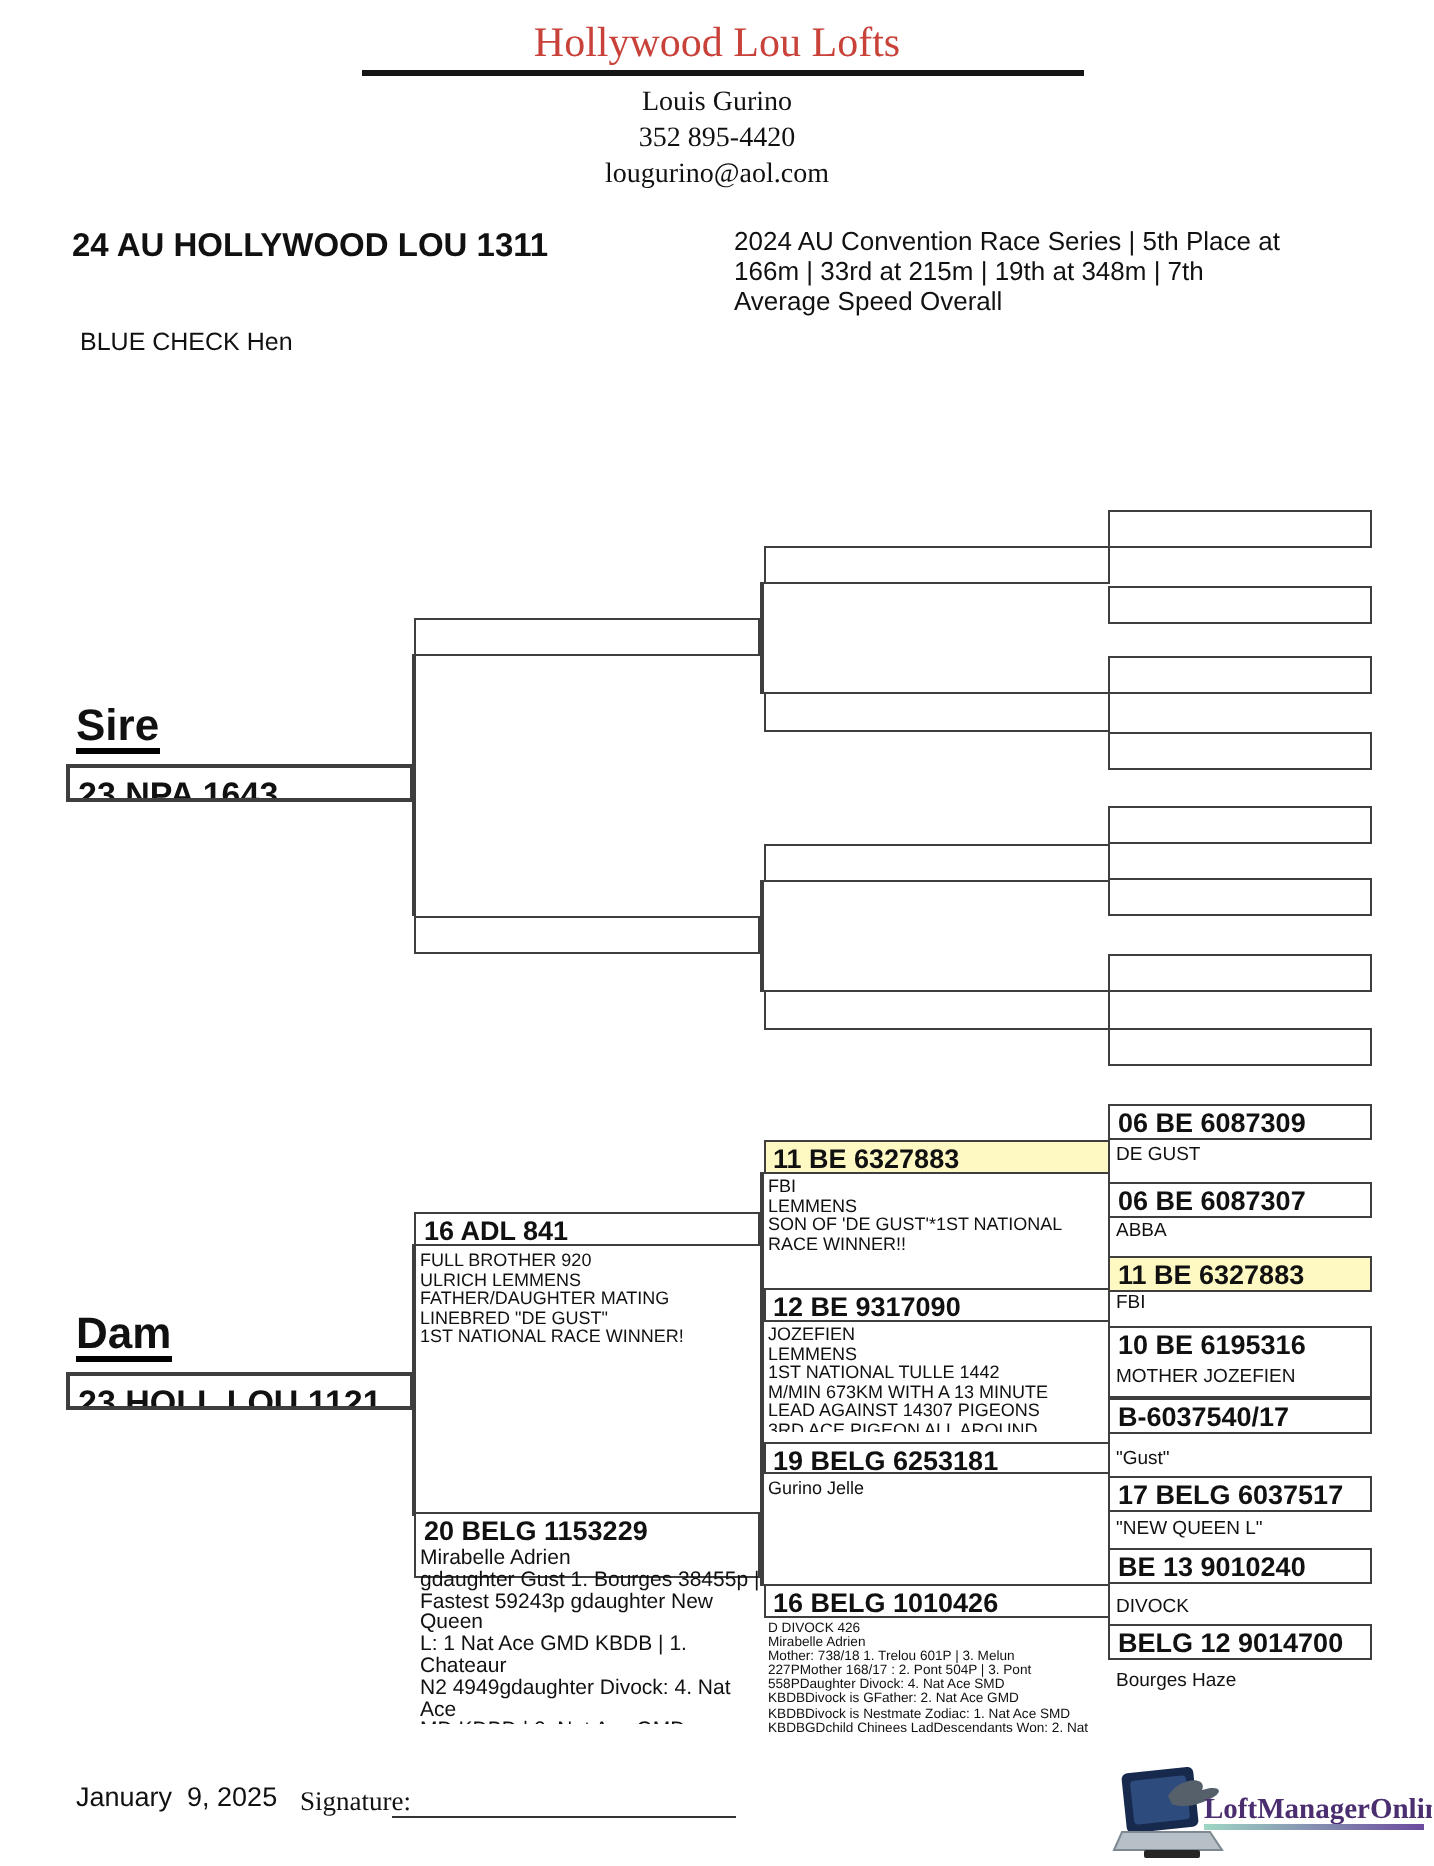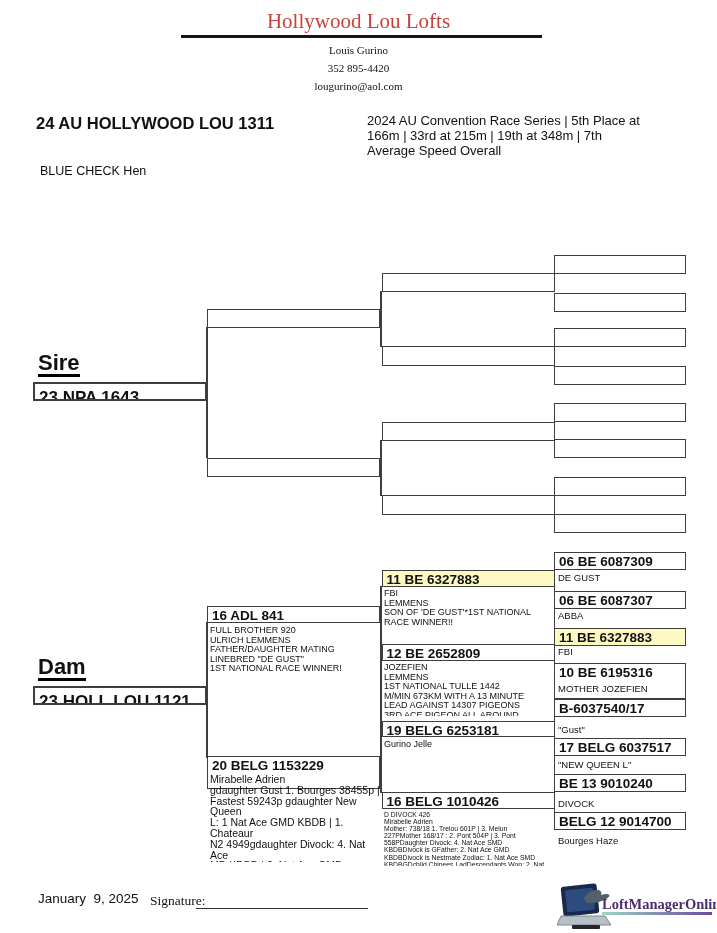--- a/index.html
+++ b/index.html
@@ -3,21 +3,21 @@
 <meta charset="utf-8">
 <style>
   html,body{margin:0;padding:0;background:#fff;}
   .page{position:relative;width:717px;height:933px;background:#ffffff;overflow:hidden;
         font-family:"Liberation Sans",sans-serif;color:#111;}
   .abs{position:absolute;}
   
   .loft-name{left:0;right:0;top:9px;text-align:center;
              font-family:"Liberation Serif",serif;font-size:21px;}
   .hdr-rule{left:181px;top:35px;width:361px;height:3px;background:#151515;}
-  .contact{left:0;right:0;text-align:center;font-family:"Liberation Serif",serif;font-size:11px;}
+  .contact{left:0;right:0;text-align:center;font-family:"Liberation Serif",serif;font-size:14px;}
   
   .main-title{left:36px;top:114px;font-size:16.5px;font-weight:bold;white-space:nowrap;}
   .race-results{left:367px;top:113px;width:300px;font-size:13px;line-height:15.2px;white-space:pre-line;}
   .bird-desc{left:40px;top:164px;font-size:12.5px;}
   
   .box{position:absolute;box-sizing:border-box;border:1px solid #3e3e3e;background:#fff;z-index:2;}
   .g1{border-width:2px;}
   .band{font-weight:bold;font-size:13.5px;padding:1px 0 0 4px;white-space:nowrap;overflow:hidden;}
   .band-lg{font-size:17px;padding-top:4px;}
   .green{background:#fef9c3;}
@@ -97,21 +97,21 @@
 MD KDBD | 2. Nat Ave GMD
 KBDBNestmate Zodiac: 1. Nat Ace
 MD KBDB</div>
 
   <div class="box band green" style="left:381.5px;top:570px;width:173px;height:17px;">11 BE 6327883</div>
   <div class="cap" style="left:384px;top:589px;width:166px;height:40px;">FBI
 LEMMENS
 SON OF 'DE GUST'*1ST NATIONAL
 RACE WINNER!!</div>
 
-  <div class="box band" style="left:381.5px;top:644px;width:173px;height:17px;">12 BE 2652809</div>
+  <div class="box band" style="left:381.5px;top:644px;width:173px;height:17px;">12 BE 9317090</div>
   <div class="cap" style="left:384px;top:663px;width:166px;height:53px;">JOZEFIEN
 LEMMENS
 1ST NATIONAL TULLE 1442
 M/MIN 673KM WITH A 13 MINUTE
 LEAD AGAINST 14307 PIGEONS
 3RD ACE PIGEON ALL AROUND</div>
 
   <div class="box band" style="left:381.5px;top:721px;width:173px;height:16px;">19 BELG 6253181</div>
   <div class="cap" style="left:384px;top:740px;width:166px;height:12px;">Gurino Jelle</div>
 

